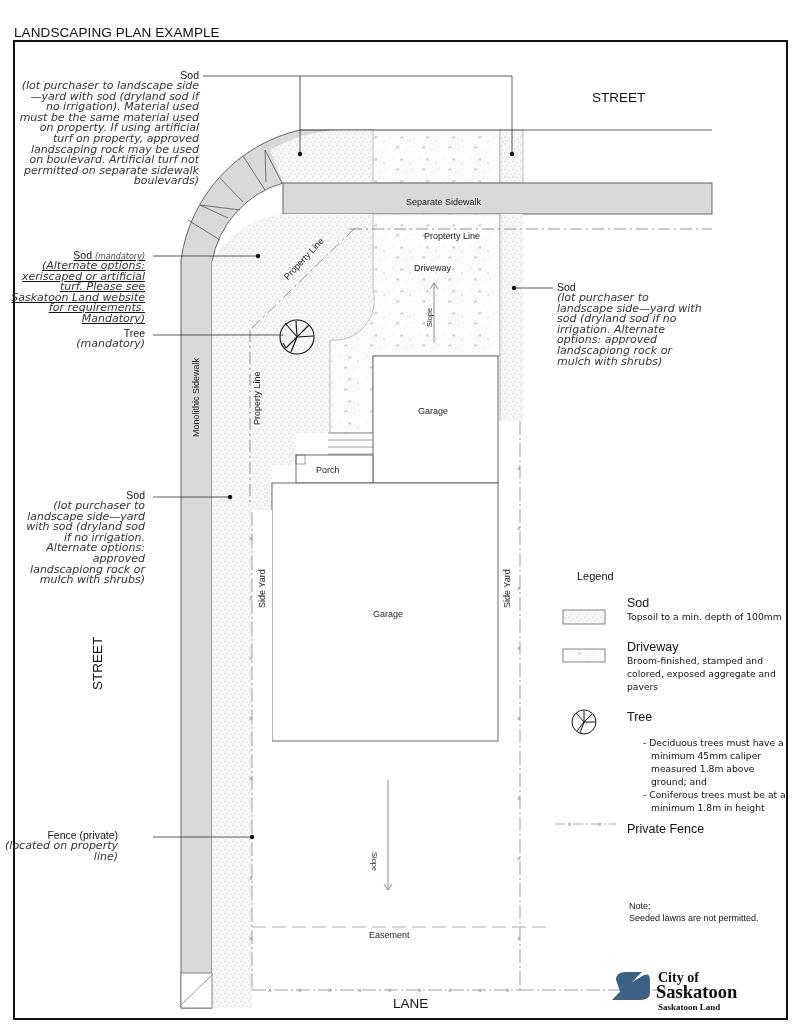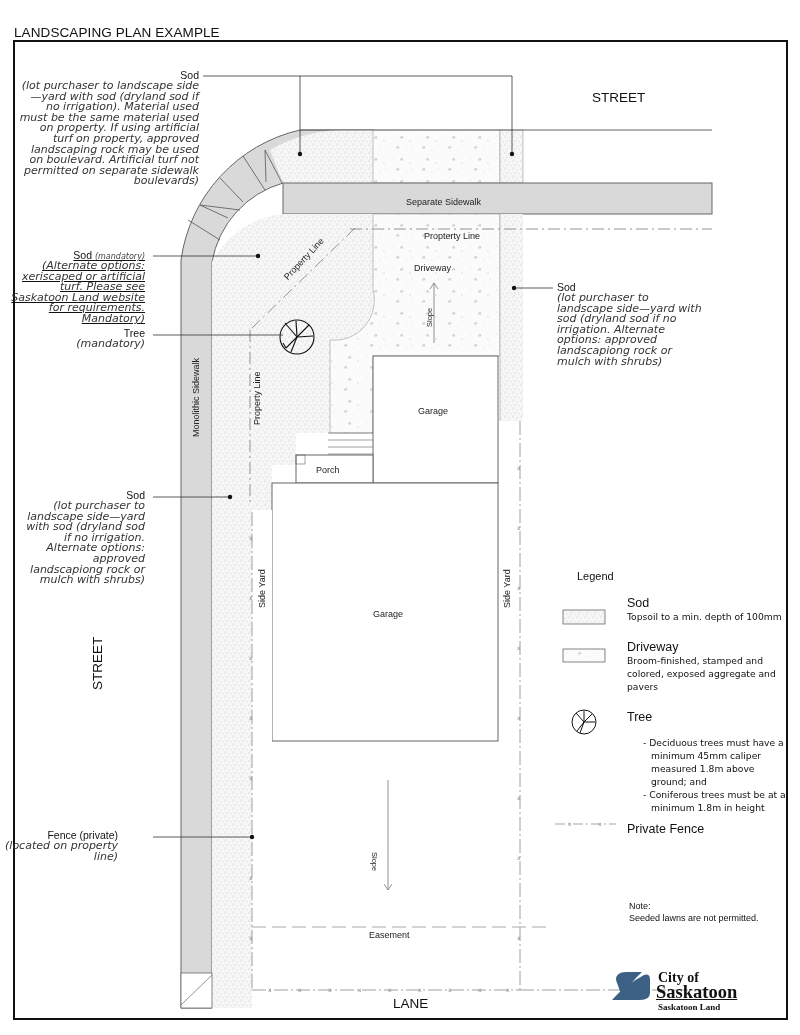--- a/index.html
+++ b/index.html
@@ -16,21 +16,21 @@
   .legend-title { font-size:11px; margin-left:22px; margin-bottom:14px; }
   .legend-row { display:flex; margin-bottom:8px; }
   .legend-swatch { width:48px; flex:0 0 48px; margin-right:24px; }
   .legend-label { font-size:12.5px; }
   .legend-desc { font-family:"DejaVu Sans", sans-serif; font-size:9.2px; line-height:13px; color:#111; }
   .legend-desc ul { margin:0; padding:0 0 0 14px; list-style:none; }
   .legend-desc li { text-indent:-8px; }
   .note-block { position:absolute; left:629px; top:868px; font-size:9px; line-height:12px;margin-top:32px; }
   .logo { position:absolute; left:608px; top:968px; width:150px; height:45px; }
   .logo-city { position:absolute; left:50px; top:2px; font-family:"Liberation Serif", serif; font-weight:bold; font-size:14px; color:#111; }
-  .logo-name { position:absolute; left:48px; top:14px; font-family:"Liberation Serif", serif; font-weight:bold; font-size:18.5px; color:#111;text-decoration:underline; }
+  .logo-name { position:absolute; left:48px; top:14px; font-family:"Liberation Serif", serif; font-weight:bold; font-size:18.5px; color:#111; }
   .logo-land { position:absolute; left:50px; top:34px; font-family:"Liberation Serif", serif; font-weight:bold; font-size:9px; color:#111; }
   .lbl { position:absolute; font-size:9px; color:#222; white-space:nowrap; }
   .street-top { position:absolute; left:592px; top:90px; font-size:13.5px; }
   .street-left { position:absolute; left:90px; top:690px; font-size:13.5px; transform:rotate(-90deg); transform-origin:left top; }
   .lane { position:absolute; left:393px; top:996px; font-size:13.5px;text-align:right; }
 </style>
 </head>
 <body>
 
 <div class="page-title">LANDSCAPING PLAN EXAMPLE</div>

